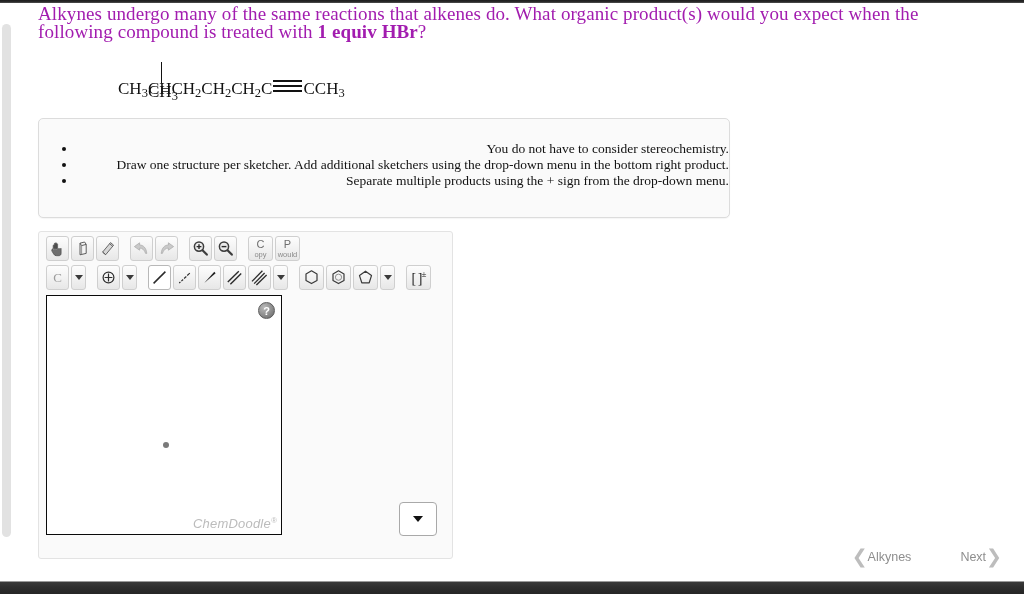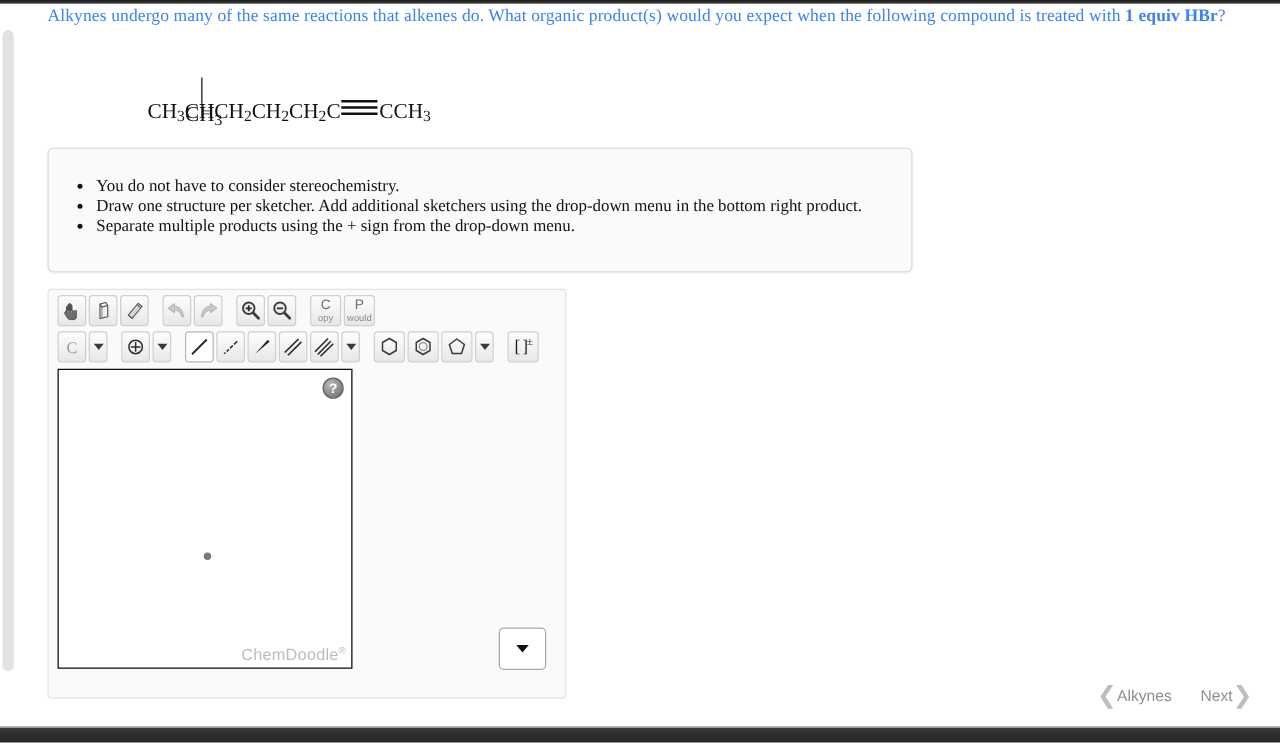--- a/index.html
+++ b/index.html
@@ -38,22 +38,22 @@
     left: 2px; top: 16px;
     width: 9px; height: 513px;
     background: #e2e2e2;
     border-radius: 5px;
   }
   
   .question {
     position: absolute;
     left: 38px; top: 5px;
     width: 960px;
-    font-size: 14px;
-    color: #3b82f6;
+    font-size: 19px;
+    color: #a21caf;
     line-height: 18px;
     letter-spacing: 0.1px;
   }
   .question b { font-weight: bold; }
   
   .structure {
     position: absolute;
     left: 118px; top: 38px;
     color: #121212;
   }
@@ -108,20 +108,21 @@
     margin: 0;
     padding: 22px 0 0 38px;
     list-style: disc;
   }
   .instr-list li {
     font-size: 13.5px;
     color: #111;
     line-height: 16px;
     margin-bottom: 0px;
     padding-bottom: 0px;
+    text-align: right;
   }
   .instr-list li + li { margin-top: 0px; }
   
   .sketcher {
     position: absolute;
     left: 38px; top: 231px;
     width: 413px; height: 326px;
     background: #fafafa;
     border: 1px solid #e3e3e3;
     border-radius: 3px;
@@ -208,20 +209,21 @@
     border-radius: 50%;
     background: #7a7a7a;
   }
   .watermark {
     position: absolute;
     right: 4px; bottom: 3px;
     font-family: "Liberation Sans", sans-serif;
     font-size: 13px;
     color: #bcbcbc;
     letter-spacing: 0.2px;
+    font-style: italic;
   }
   .watermark sup { font-size: 8px; }
   
   .add-dropdown {
     position: absolute;
     left: 360px; top: 270px;
     width: 38px; height: 34px;
     background: #ffffff;
     border: 1px solid #a9a9a9;
     border-radius: 4px;
@@ -248,21 +250,21 @@
   }
   .nav .chev {
     color: #bdbdbd;
     font-size: 19px;
     line-height: 19px;
   }
   .nav-prev, .nav-next {
     display: flex;
     align-items: center;
   }
-  .nav-next { margin-left: 23px; }
+  .nav-next { margin-left: 49px; }
 </style>
 </head>
 <body>
 
 <div class="top-rule"></div>
 
 <div class="scroll-track">
   <div class="scroll-thumb"></div>
 </div>
 

